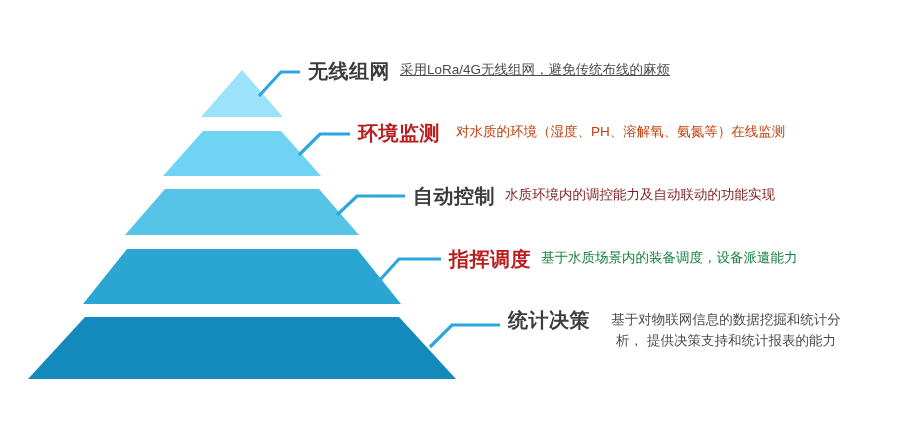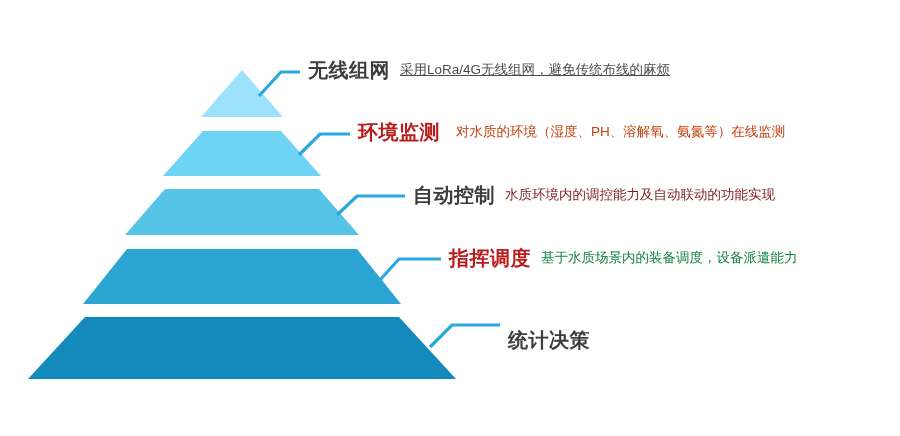--- a/index.html
+++ b/index.html
@@ -21,21 +21,21 @@
   #pyramid-svg {
     position: absolute;
     left: 0;
     top: 0;
     width: 900px;
     height: 436px;
   }
   .label-row {
     position: absolute;
     display: flex;
-    align-items: center;
+    align-items: flex-end;
     white-space: nowrap;
   }
   .label-title {
     font-size: 20px;
     font-weight: bold;
     color: #3c3c3c;
     letter-spacing: 0.5px;
     line-height: 1;
   }
   .label-desc {
@@ -48,21 +48,21 @@
     white-space: normal;
     text-align: center;
     width: 252px;
   }
   
   #row-0 { left: 308px; top: 60px; }
   #row-1 { left: 358px; top: 122px; }
   #row-2 { left: 413px; top: 185px; }
   #row-3 { left: 449px; top: 248px; }
   #row-4 { left: 508px; top: 310px; align-items: flex-start; }
-  #row-4 .label-title { position: relative; top: 20px; text-align: right; }
+  #row-4 .label-title { position: relative; top: 0; text-align: right; }
 </style>
 </head>
 <body style="background: rgb(255, 255, 255);">
 
 <div id="stage">
 
   <svg id="pyramid-svg" viewBox="0 0 900 436">
 
     <polygon points="242,70 283,117 201,117" fill="#9BE2FA"></polygon>
 
@@ -96,15 +96,19 @@
     <span class="label-desc" style="color: #7f1d1d;">水质环境内的调控能力及自动联动的功能实现</span>
   </div>
 
   <div class="label-row" id="row-3">
     <span class="label-title" style="color: #b91c1c;">指挥调度</span>
     <span class="label-desc" style="color: #15803d;">基于水质场景内的装备调度，设备派遣能力</span>
   </div>
 
   <div class="label-row" id="row-4">
     <span class="label-title" style="color: rgb(60, 60, 60);">统计决策</span>
+    <span class="label-desc multi" style="color: rgb(75, 75, 75);">
+      <span>基于对物联网信息的数据挖掘和统计分析，</span>
+      <span>提供决策支持和统计报表的能力</span>
+    </span>
   </div>
 
 </div>
 
 </body></html>

